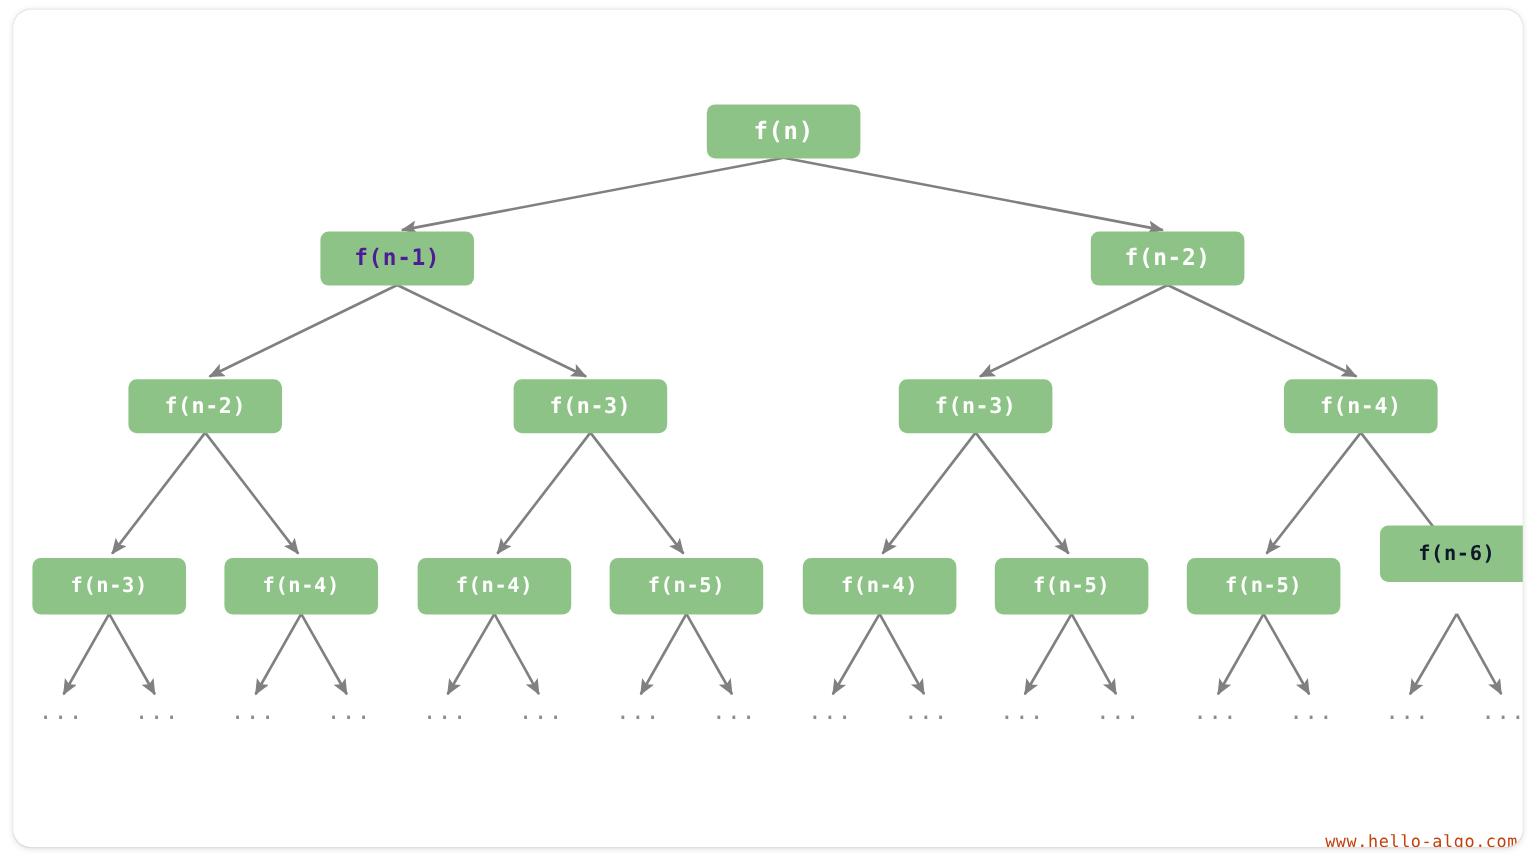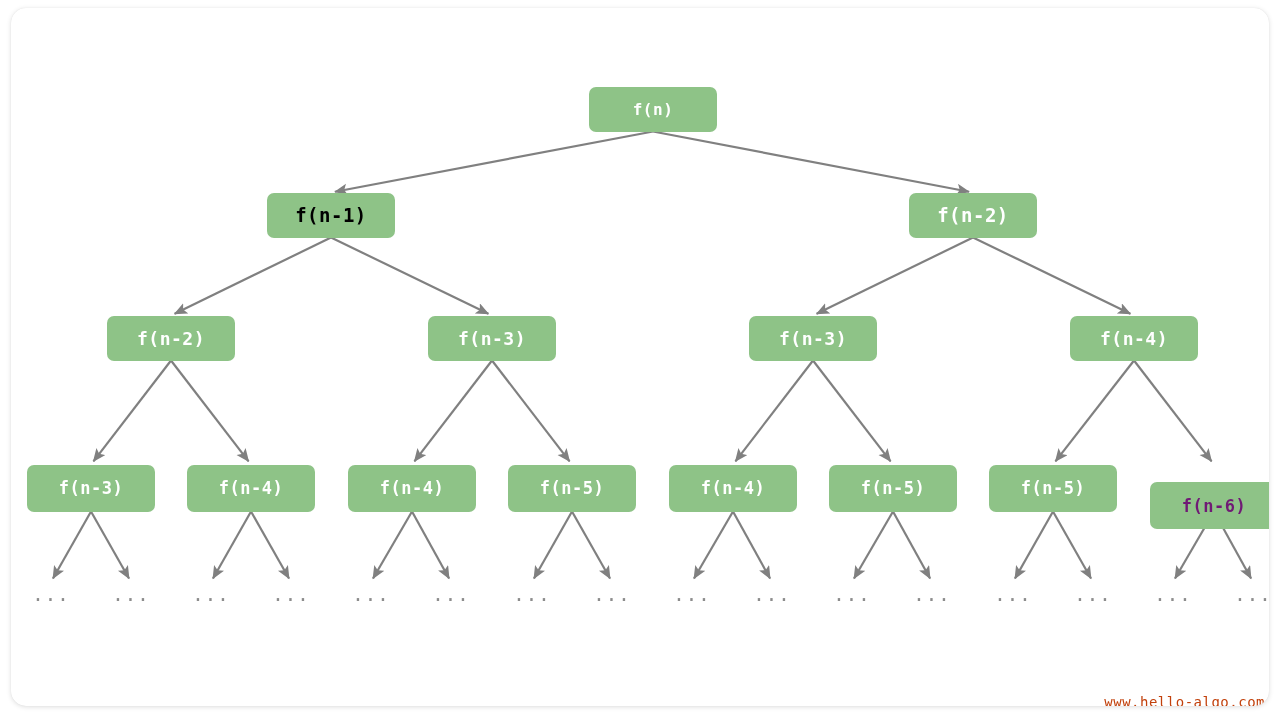--- a/index.html
+++ b/index.html
@@ -49,21 +49,21 @@
     color: #ffffff;
     display: flex;
     align-items: center;
     justify-content: center;
     font-family: "DejaVu Sans Mono", monospace;
     font-weight: bold;
     letter-spacing: 0.5px;
     box-sizing: border-box;
     z-index: 2;
   }
-  .node.lvl0 { font-size: 16px; }
+  .node.lvl0 { font-size: 20px; }
   .node.lvl1 { font-size: 19px; }
   .node.lvl2 { font-size: 18px; }
   .node.lvl3 { font-size: 17px; }
   .ellipsis {
     position: absolute;
     color: #8c8c8c;
     font-family: "DejaVu Sans Mono", monospace;
     font-size: 19px;
     line-height: 1;
     letter-spacing: 1px;
@@ -124,34 +124,34 @@
             <line x1="882" y1="503.5" x2="919.063754459331" y2="570.499863830329" stroke="#808080" stroke-width="2.2" marker-end="url(#arrowhead)"></line>
             <line x1="1042" y1="503.5" x2="1003.9739176720396" y2="570.5209701030302" stroke="#808080" stroke-width="2.2" marker-end="url(#arrowhead)"></line>
             <line x1="1042" y1="503.5" x2="1080.0260823279605" y2="570.5209701030302" stroke="#808080" stroke-width="2.2" marker-end="url(#arrowhead)"></line>
             <line x1="1203" y1="503.5" x2="1164.010908047274" y2="570.5422190894435" stroke="#808080" stroke-width="2.2" marker-end="url(#arrowhead)"></line>
             <line x1="1203" y1="503.5" x2="1240.063754459331" y2="570.499863830329" stroke="#808080" stroke-width="2.2" marker-end="url(#arrowhead)"></line>
           </g>
       </svg>
 
       <div id="node-layer">
           <div class="node lvl0" style="left: 578px; top: 78.5px; width: 128px; height: 45px; background: rgb(142, 195, 135); color: rgb(255, 255, 255);">f(n)</div>
-          <div class="node lvl1" style="left: 256px; top: 184.5px; width: 128px; height: 45px; background: rgb(142, 195, 135); color: #000000;">f(n-1)</div>
+          <div class="node lvl1" style="left: 256px; top: 184.5px; width: 128px; height: 45px; background: rgb(142, 195, 135); color: #4c1d95;">f(n-1)</div>
           <div class="node lvl1" style="left: 898px; top: 184.5px; width: 128px; height: 45px; background: rgb(142, 195, 135); color: rgb(255, 255, 255);">f(n-2)</div>
           <div class="node lvl2" style="left: 96px; top: 307.5px; width: 128px; height: 45px; background: rgb(142, 195, 135); color: rgb(255, 255, 255);">f(n-2)</div>
           <div class="node lvl2" style="left: 417px; top: 307.5px; width: 128px; height: 45px; background: rgb(142, 195, 135); color: rgb(255, 255, 255);">f(n-3)</div>
           <div class="node lvl2" style="left: 738px; top: 307.5px; width: 128px; height: 45px; background: rgb(142, 195, 135); color: rgb(255, 255, 255);">f(n-3)</div>
           <div class="node lvl2" style="left: 1059px; top: 307.5px; width: 128px; height: 45px; background: rgb(142, 195, 135); color: rgb(255, 255, 255);">f(n-4)</div>
           <div class="node lvl3" style="left: 16px; top: 456.5px; width: 128px; height: 47px; background: rgb(142, 195, 135); color: rgb(255, 255, 255);">f(n-3)</div>
           <div class="node lvl3" style="left: 176px; top: 456.5px; width: 128px; height: 47px; background: rgb(142, 195, 135); color: rgb(255, 255, 255);">f(n-4)</div>
           <div class="node lvl3" style="left: 337px; top: 456.5px; width: 128px; height: 47px; background: rgb(142, 195, 135); color: rgb(255, 255, 255);">f(n-4)</div>
           <div class="node lvl3" style="left: 497px; top: 456.5px; width: 128px; height: 47px; background: rgb(142, 195, 135); color: rgb(255, 255, 255);">f(n-5)</div>
           <div class="node lvl3" style="left: 658px; top: 456.5px; width: 128px; height: 47px; background: rgb(142, 195, 135); color: rgb(255, 255, 255);">f(n-4)</div>
           <div class="node lvl3" style="left: 818px; top: 456.5px; width: 128px; height: 47px; background: rgb(142, 195, 135); color: rgb(255, 255, 255);">f(n-5)</div>
           <div class="node lvl3" style="left: 978px; top: 456.5px; width: 128px; height: 47px; background: rgb(142, 195, 135); color: rgb(255, 255, 255);">f(n-5)</div>
-          <div class="node lvl3" style="left: 1139px; top: 474px; width: 128px; height: 47px; background: rgb(142, 195, 135); color: #701a75;">f(n-6)</div>
+          <div class="node lvl3" style="left: 1139px; top: 430px; width: 128px; height: 47px; background: rgb(142, 195, 135); color: #0f172a;">f(n-6)</div>
         </div>
       <div id="ellipsis-layer">
           <div class="ellipsis" style="left: 40px; top: 586px; color: rgb(140, 140, 140);">...</div>
           <div class="ellipsis" style="left: 120px; top: 586px; color: rgb(140, 140, 140);">...</div>
           <div class="ellipsis" style="left: 200px; top: 586px; color: rgb(140, 140, 140);">...</div>
           <div class="ellipsis" style="left: 280px; top: 586px; color: rgb(140, 140, 140);">...</div>
           <div class="ellipsis" style="left: 360px; top: 586px; color: rgb(140, 140, 140);">...</div>
           <div class="ellipsis" style="left: 440px; top: 586px; color: rgb(140, 140, 140);">...</div>
           <div class="ellipsis" style="left: 521px; top: 586px; color: rgb(140, 140, 140);">...</div>
           <div class="ellipsis" style="left: 601px; top: 586px; color: rgb(140, 140, 140);">...</div>

